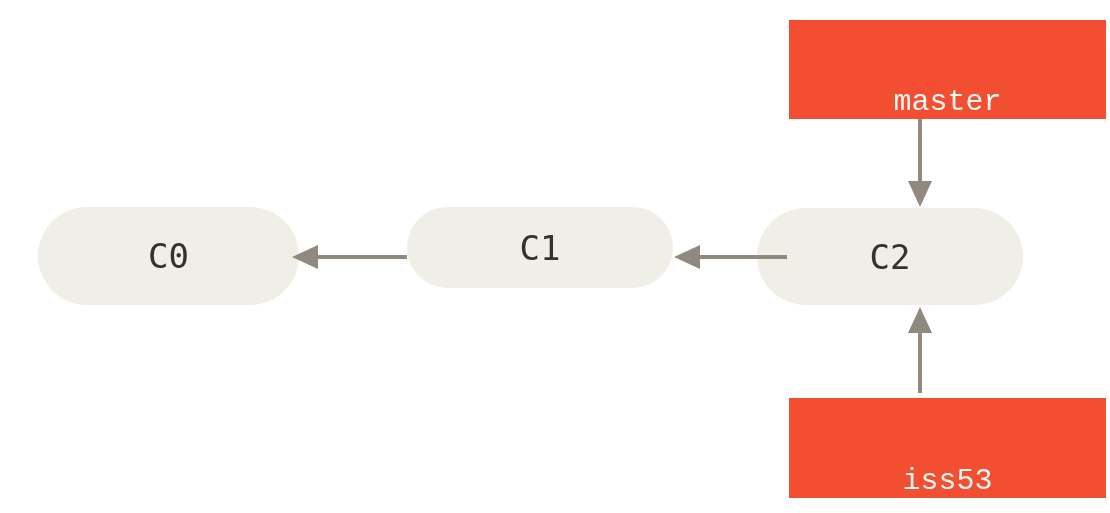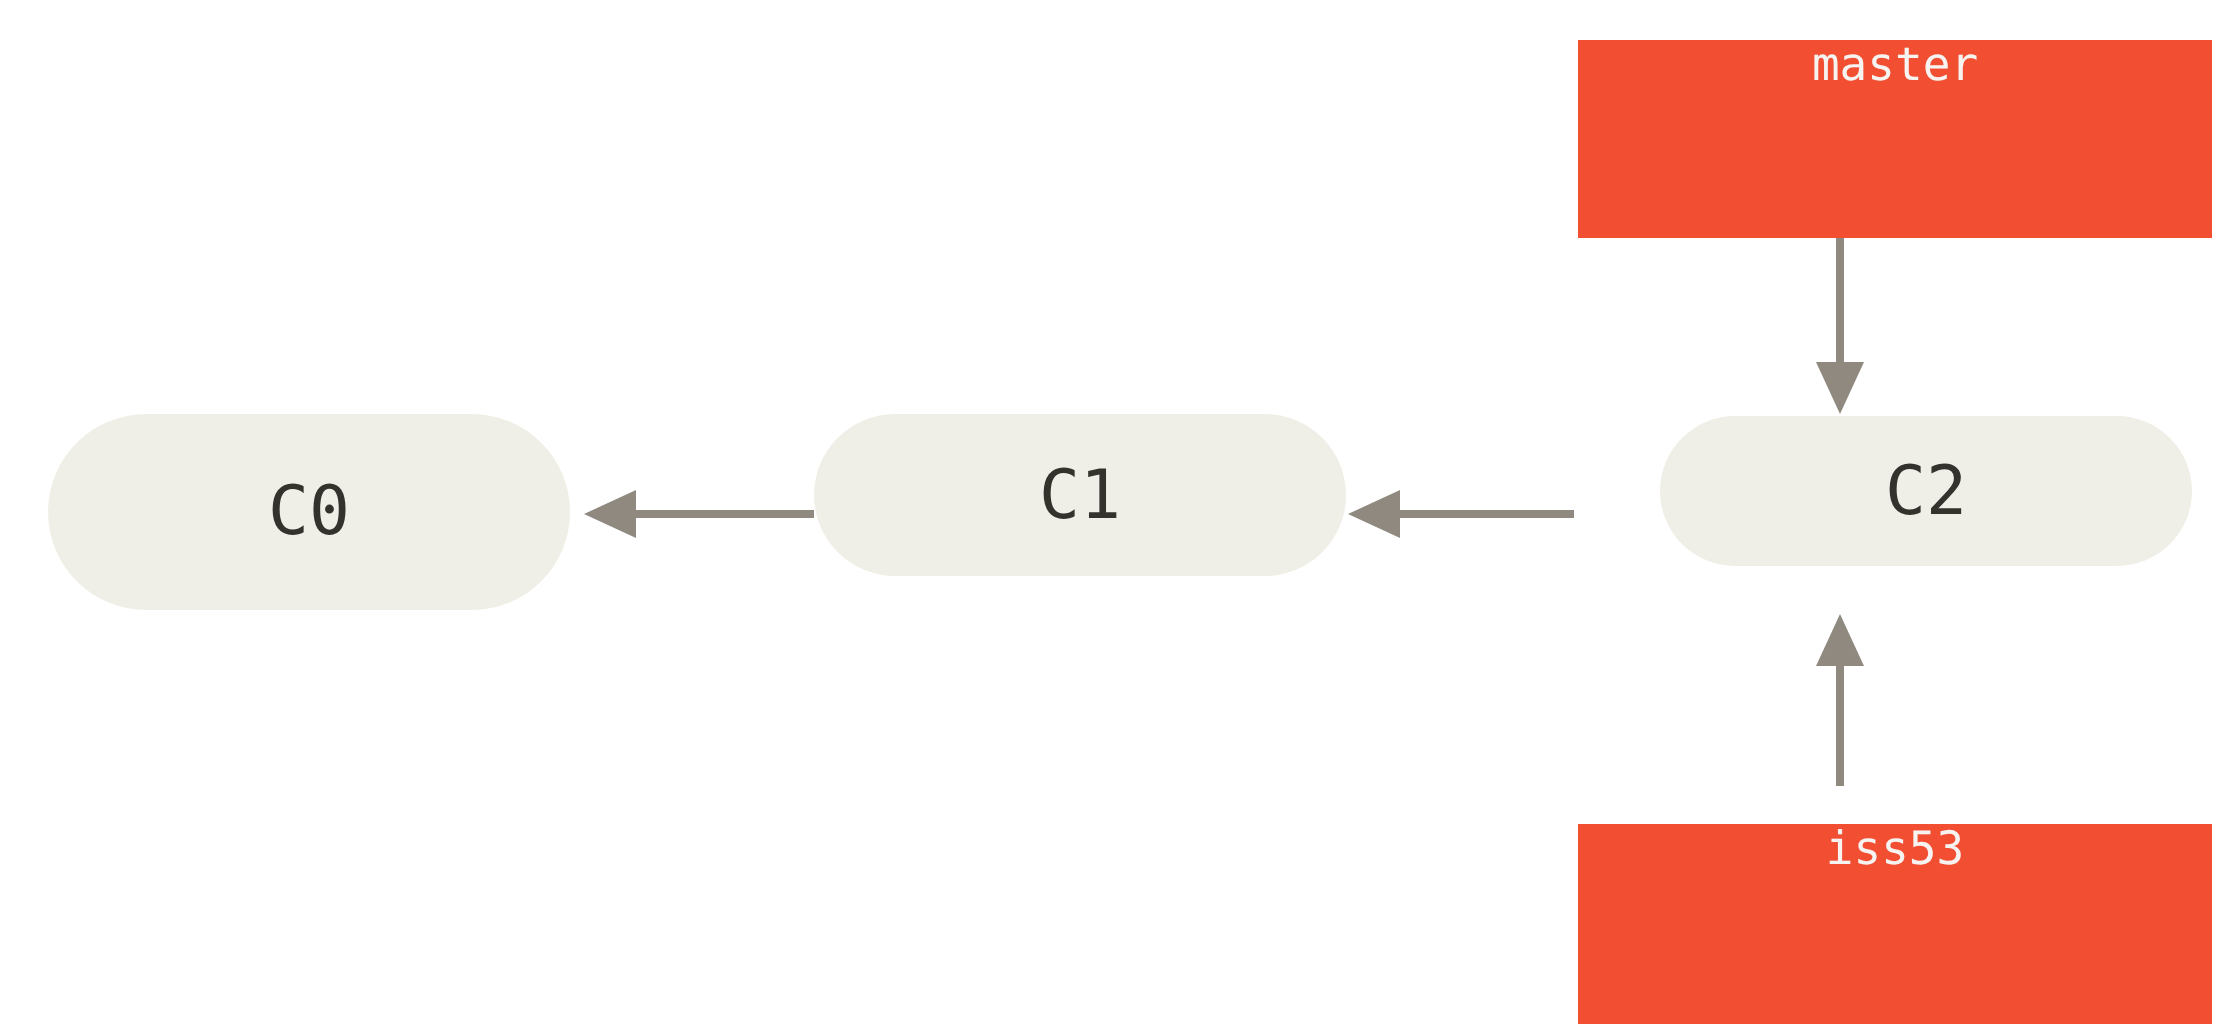--- a/index.html
+++ b/index.html
@@ -19,36 +19,37 @@
   .commit {
     position: absolute;
     background: var(--color-commit-fill, #F0EFE7);
     border-radius: 49px;
     display: flex;
     align-items: center;
     justify-content: center;
     font-size: 34px;
     color: var(--color-commit-text, #33322D);
   }
-  #commit-c0 { left: 24px;  top: 207px; width: 261px; height: 98px; }
+  #commit-c0 { left: 38px;  top: 207px; width: 261px; height: 98px; }
   #commit-c1 { left: 407px; top: 207px; width: 266px; height: 81px; }
-  #commit-c2 { left: 830px; top: 208px; width: 266px; height: 75px; }
+  #commit-c2 { left: 757px; top: 208px; width: 266px; height: 97px; }
 
   
   .branch {
     position: absolute;
     background: var(--color-branch-fill, #F14E32);
     display: flex;
-    align-items: flex-start;
+    align-items: flex-end;
     justify-content: center;
-    font-size: 23px;
+    font-size: 30px;
     color: var(--color-branch-text, #F6F3F0);
+    font-family: Liberation Mono, monospace;
   }
   #branch-master { left: 789px; top: 20px;  width: 317px; height: 99px; }
-  #branch-iss53  { left: 789px; top: 412px; width: 317px; height: 100px; }
+  #branch-iss53  { left: 789px; top: 398px; width: 317px; height: 100px; }
 
   
   .arrow-line {
     position: absolute;
     background: var(--color-arrow, #8F8980);
   }
   .arrow-head {
     position: absolute;
     width: 0;
     height: 0;

